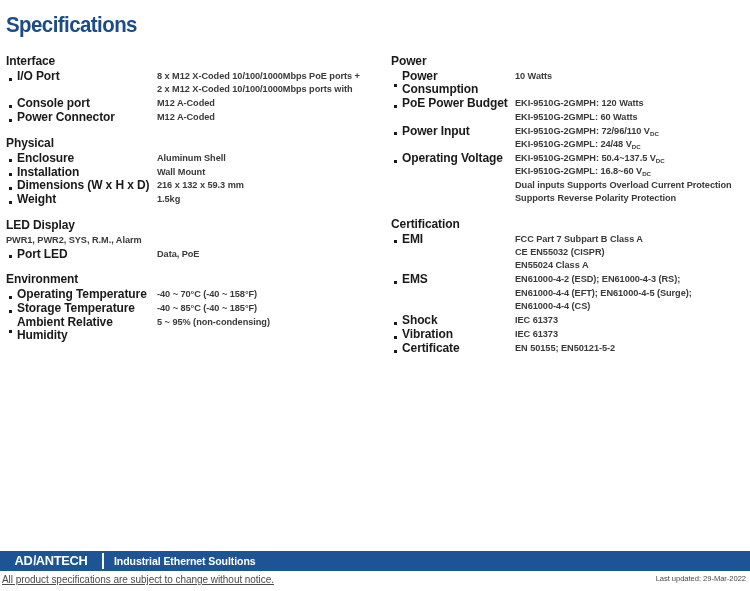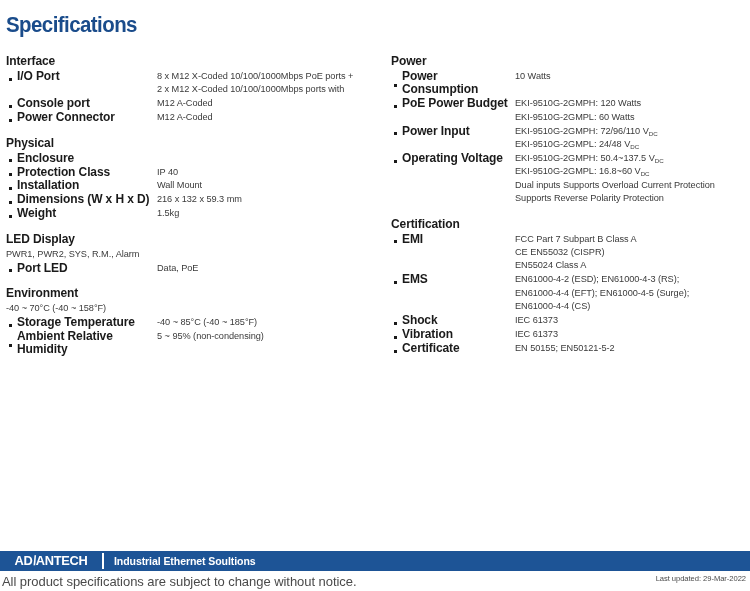--- a/index.html
+++ b/index.html
@@ -83,21 +83,21 @@
     flex: 0 0 auto;
   }
 
   .value-cell {
     flex: 1 1 auto;
     font-size: 9.2px;
     font-weight: normal;
     color: #3a3a3a;
     letter-spacing: -0.05px;
   }
-  .value-cell .vline { display: block; white-space: nowrap; }
+  .value-cell .vline { display: block; white-space: nowrap; font-weight: bold; }
 
   sub {
     font-size: 6.2px;
     vertical-align: baseline;
     position: relative;
     top: 2px;
     letter-spacing: 0;
   }
 
   
@@ -140,23 +140,24 @@
     font-weight: bold;
     letter-spacing: -0.1px;
     transform: scaleX(0.96);
     transform-origin: left center;
   }
 
   .footer-note {
     position: absolute;
     left: 2px;
     top: 574px;
-    font-size: 13px;
+    font-size: 10px;
     color: #4a4a4a;
     letter-spacing: -0.05px;
+    text-decoration: underline;
   }
   .footer-updated {
     position: absolute;
     right: 4px;
     top: 574px;
     font-size: 7.6px;
     color: #4a4a4a;
     letter-spacing: -0.05px;
     text-align: center;
   }
@@ -198,28 +199,22 @@
         </div>
       </div>
     </div>
     <div class="section">
       <div class="section-head">Physical</div>
       <div class="row">
         <div class="label-cell">
           <span class="bullet"></span>
           <span>Enclosure</span>
         </div>
-      </div>
-      <div class="row">
-        <div class="label-cell">
-          <span class="bullet"></span>
-          <span>Protection Class</span>
-        </div>
-        <div class="value-cell">
-          <span class="vline">IP 40</span>
+        <div class="value-cell">
+          <span class="vline">Aluminum Shell</span>
         </div>
       </div>
       <div class="row">
         <div class="label-cell">
           <span class="bullet"></span>
           <span>Installation</span>
         </div>
         <div class="value-cell">
           <span class="vline">Wall Mount</span>
         </div>
@@ -256,20 +251,24 @@
           <span>Port LED</span>
         </div>
         <div class="value-cell">
           <span class="vline">Data, PoE</span>
         </div>
       </div>
     </div>
     <div class="section">
       <div class="section-head">Environment</div>
       <div class="row">
+        <div class="label-cell">
+          <span class="bullet"></span>
+          <span>Operating Temperature</span>
+        </div>
         <div class="value-cell">
           <span class="vline">-40 ~ 70°C (-40 ~ 158°F)</span>
         </div>
       </div>
       <div class="row">
         <div class="label-cell">
           <span class="bullet"></span>
           <span>Storage Temperature</span>
         </div>
         <div class="value-cell">

